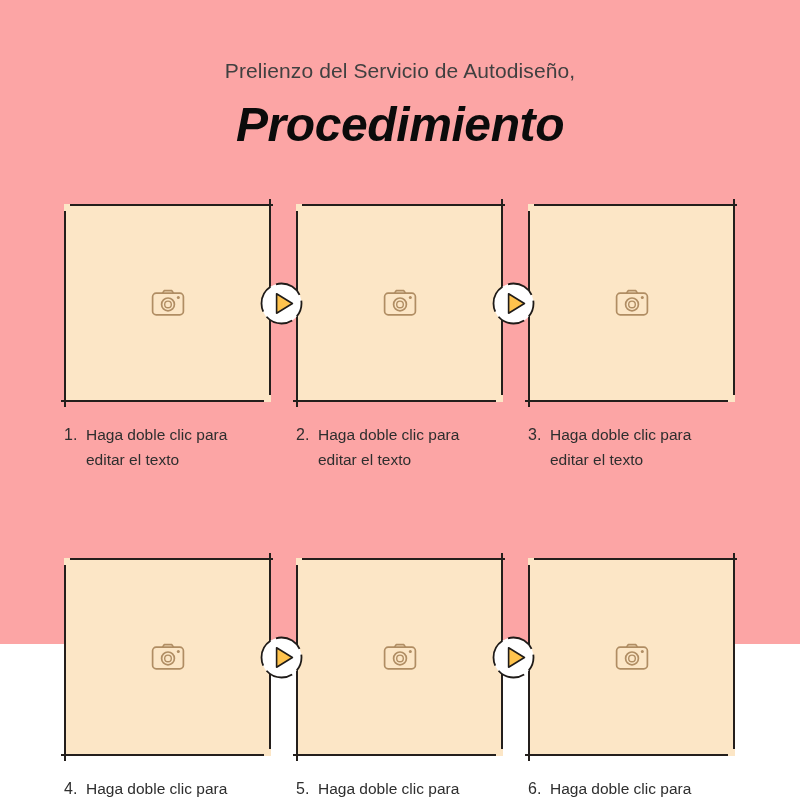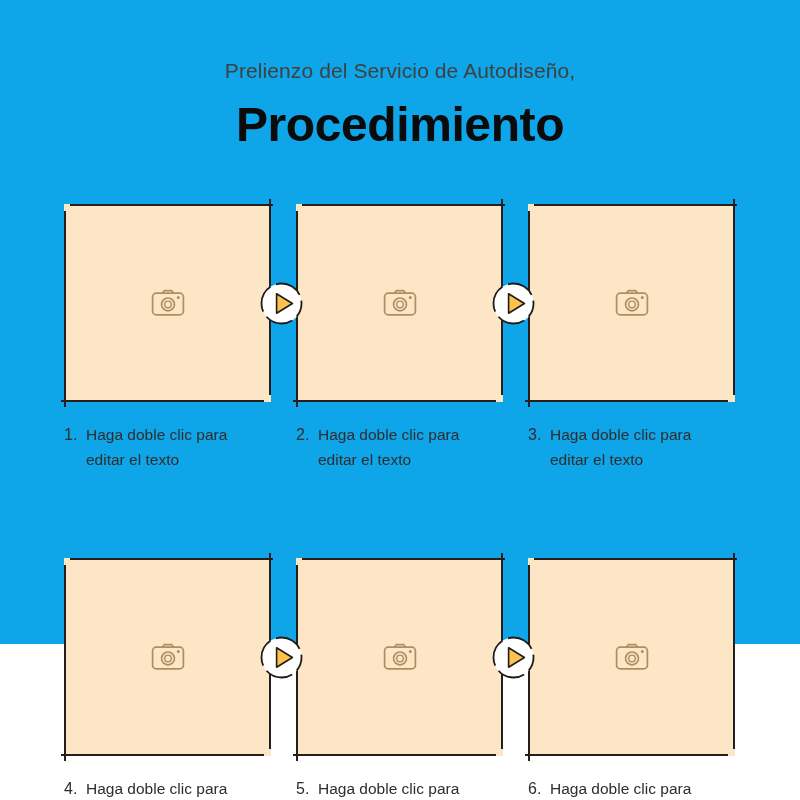--- a/index.html
+++ b/index.html
@@ -13,21 +13,21 @@
   body {
     font-family: "Liberation Sans", sans-serif;
     color: #3b3b3b;
     overflow: hidden;
   }
 
   .slide {
     position: relative;
     width: 800px;
     height: 644px;
-    background: #0ea5e9;
+    background: #fca5a5;
   }
 
   
   .header {
     position: absolute;
     left: 0;
     top: 58px;
     width: 800px;
     text-align: center;
   }
@@ -40,20 +40,21 @@
     line-height: 1.2;
   }
 
   .maintitle {
     margin-top: 14px;
     font-size: 48px;
     font-weight: 700;
     color: #0b0b0b;
     letter-spacing: -0.4px;
     line-height: 1.15;
+    font-style: italic;
   }
 
   
   .grid {
     position: absolute;
     left: 64px;
     top: 204px;
     width: 672px;
   }
 

